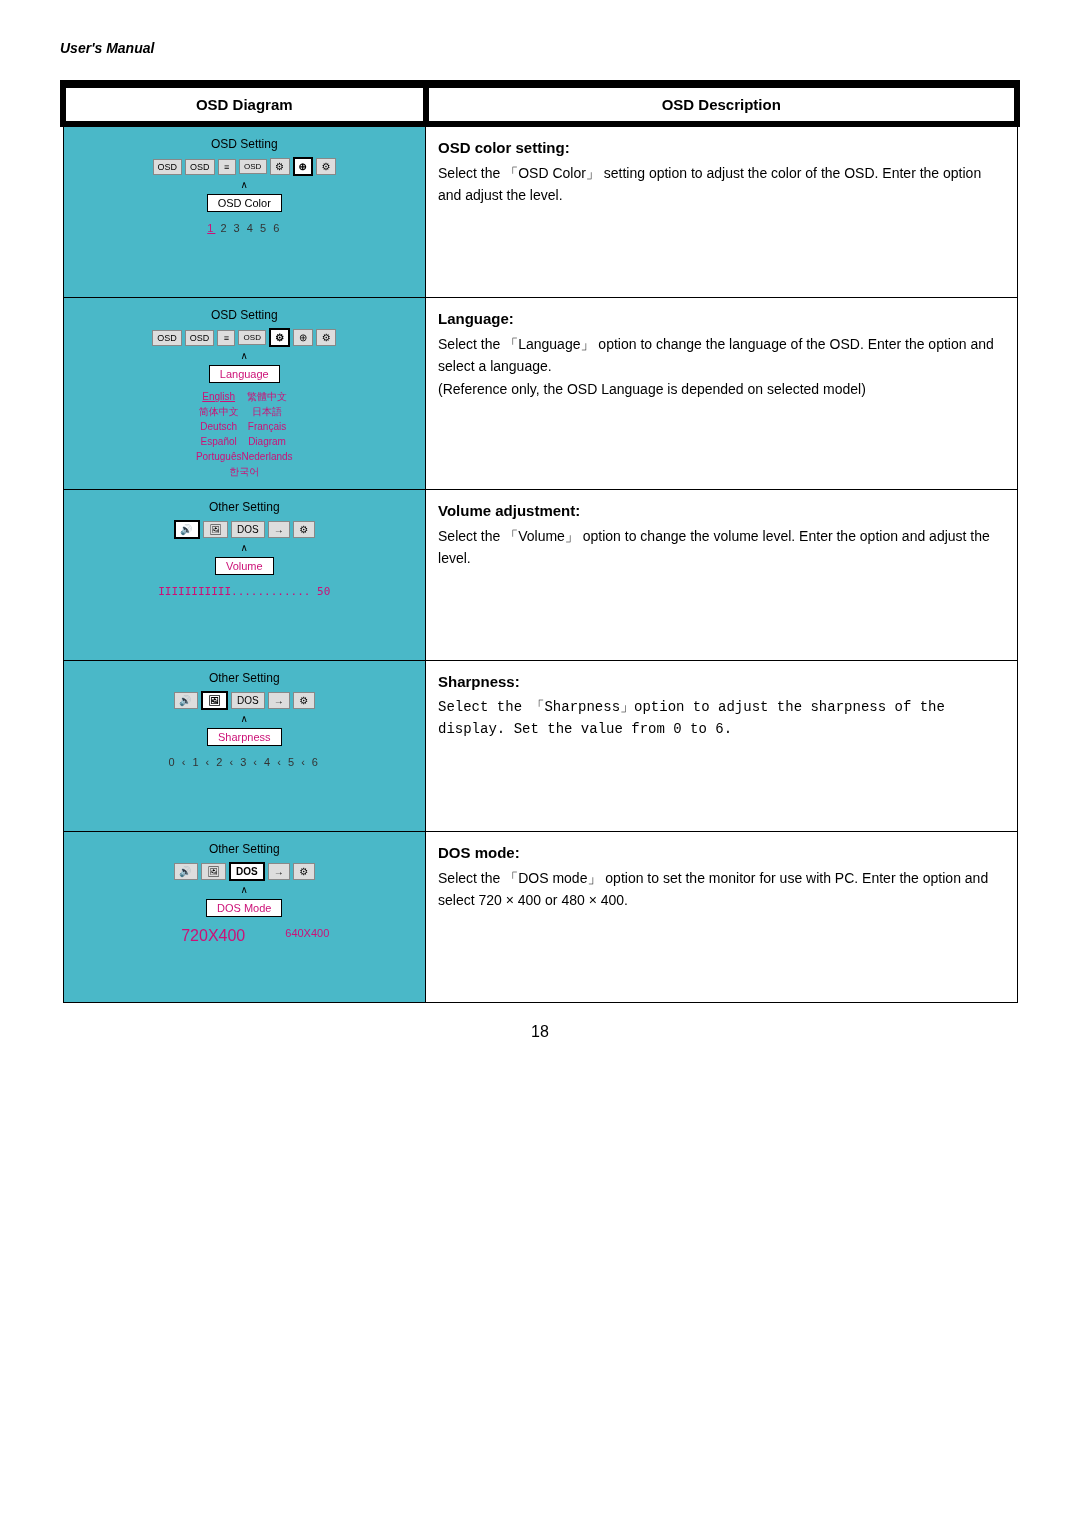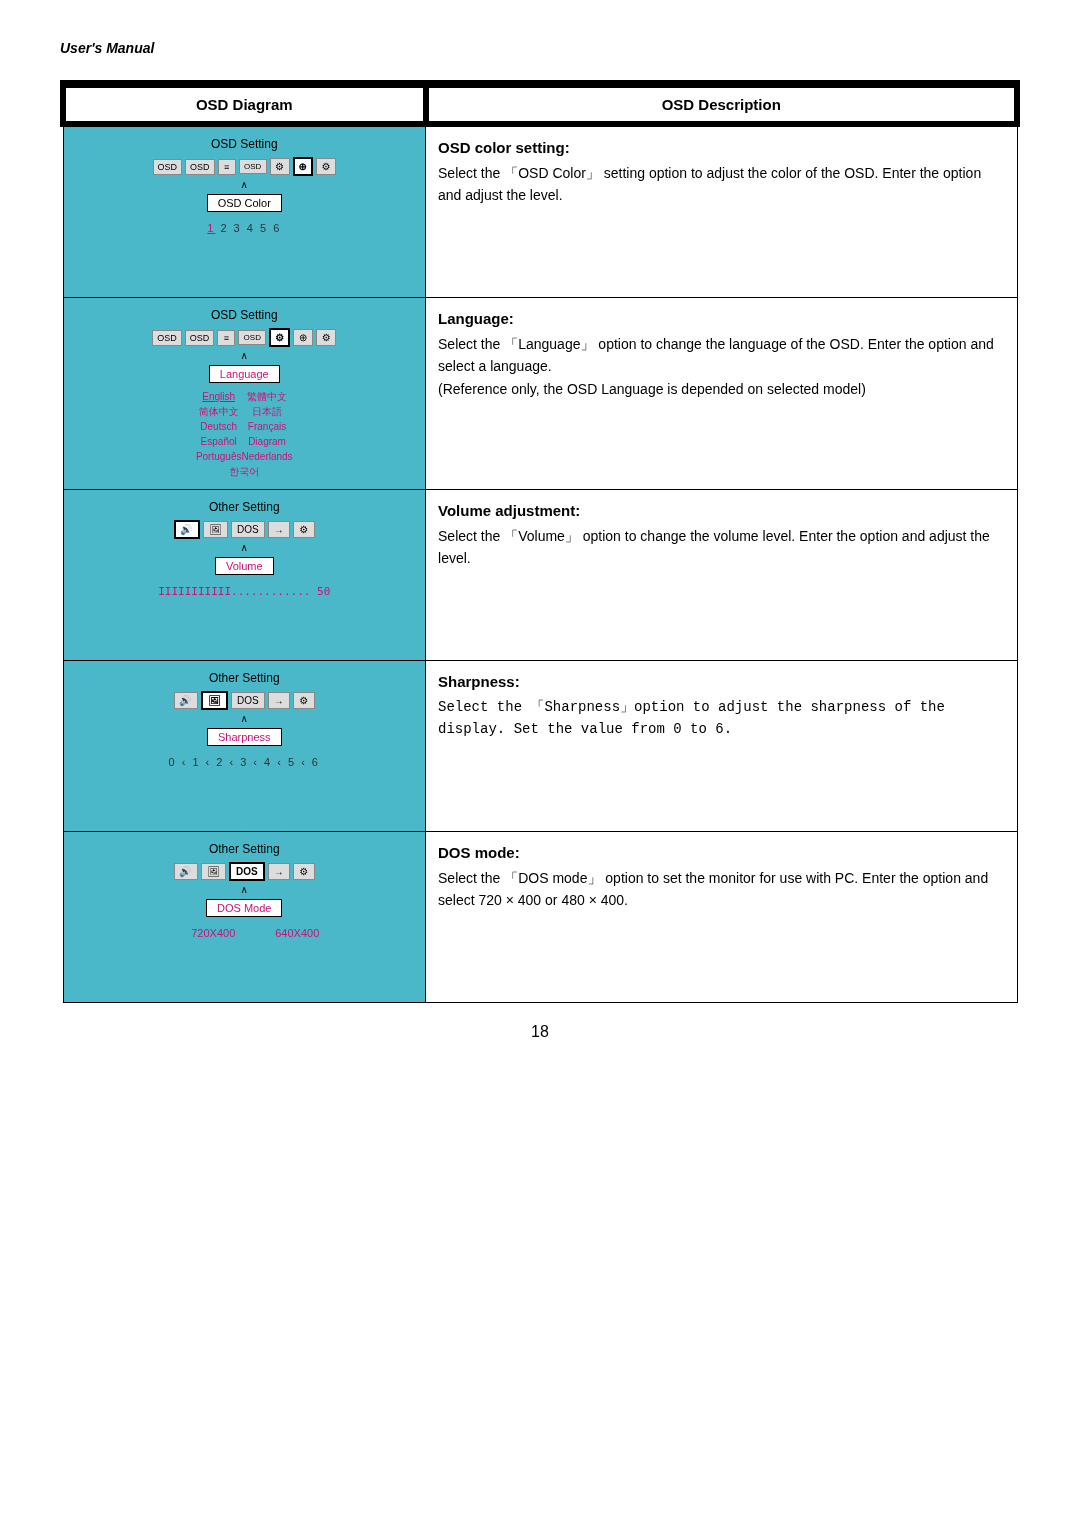--- a/index.html
+++ b/index.html
@@ -272,21 +272,21 @@
             <div class="osd-icon-row">
               <span style="border: 1px solid rgb(136, 136, 136); background: rgb(221, 221, 221); font-size: 10px; padding: 2px 5px; min-width: 22px; text-align: center;">🔊</span>
               <span style="border: 1px solid rgb(136, 136, 136); background: rgb(221, 221, 221); font-size: 10px; padding: 2px 5px; min-width: 22px; text-align: center;">🖼</span>
               <span style="border: 2px solid rgb(0, 0, 0); background: rgb(255, 255, 255); font-size: 10px; padding: 2px 5px; min-width: 22px; text-align: center; font-weight: bold;">DOS</span>
               <span style="border: 1px solid rgb(136, 136, 136); background: rgb(221, 221, 221); font-size: 10px; padding: 2px 5px; min-width: 22px; text-align: center;">→</span>
               <span style="border: 1px solid rgb(136, 136, 136); background: rgb(221, 221, 221); font-size: 10px; padding: 2px 5px; min-width: 22px; text-align: center;">⚙</span>
             </div>
             <div class="caret-up">∧</div>
             <div class="osd-box pink-text">DOS Mode</div>
             <div class="dos-row">
-              <span style="color: rgb(204, 17, 119); font-size: 11px; margin-left: 22px;">720X400</span>
+              <span style="color: rgb(204, 17, 119); font-size: 16px; margin-left: 22px;">720X400</span>
               <span style="color: rgb(204, 17, 119); font-size: 11px;">640X400</span>
             </div>
           </div>
         </td>
         <td class="desc-cell">
           <div class="desc-title">DOS mode:</div>
           <div class="desc-body" style="white-space: pre-wrap;">Select the 「DOS mode」 option to set the monitor for use with PC. Enter the option and select 720 × 400 or 480 × 400.</div>
         </td>
       </tr>
     </tbody>

